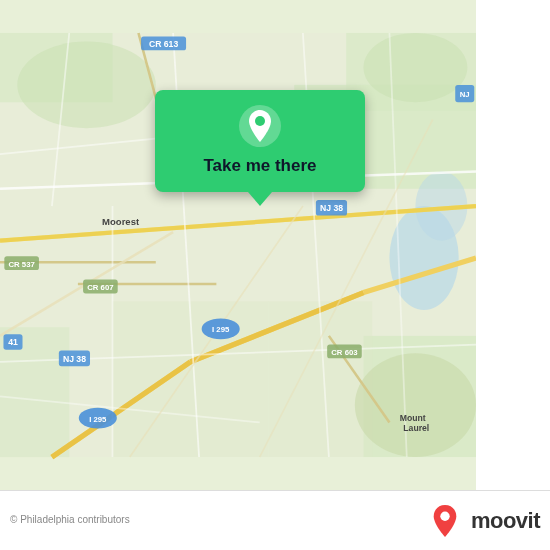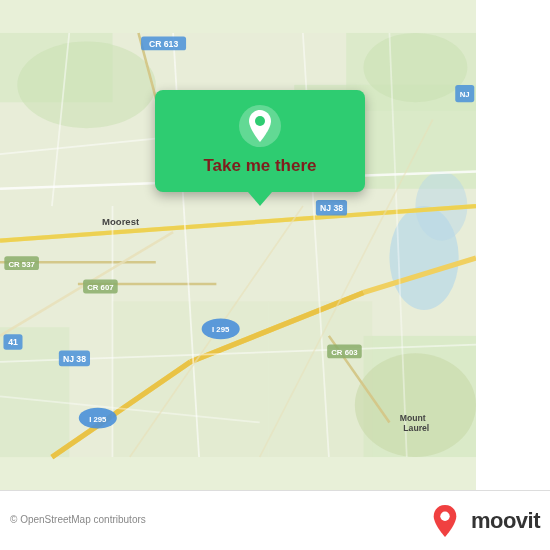--- a/index.html
+++ b/index.html
@@ -41,21 +41,21 @@
       border-top: 14px solid #2ecc71;
     }
 
     .pin-icon {
       width: 44px;
       height: 44px;
       margin-bottom: 8px;
     }
 
     .take-me-there-btn {
-      color: #7f1d1d;
+      color: #0f172a;
       font-size: 17px;
       font-weight: bold;
       background: none;
       border: none;
       cursor: pointer;
       text-align: center;
       line-height: 1.2;
     }
 
     
@@ -208,21 +208,21 @@
       <circle cx="22" cy="22" r="21" fill="rgba(255,255,255,0.25)"></circle>
       <path d="M22 6 C16 6 11 11 11 17 C11 25 22 38 22 38 C22 38 33 25 33 17 C33 11 28 6 22 6 Z" fill="white"></path>
       <circle cx="22" cy="17" r="5" fill="#2ecc71"></circle>
     </svg>
     <button class="take-me-there-btn">Take me there</button>
   </div>
 </div>
 
 <div id="bottom-bar">
   <div class="bottom-logo-area">
-    <span class="attribution-text">© OpenStreetMap contributors</span>
+    <span class="attribution-text">© Philadelphia contributors</span>
   </div>
   <div class="moovit-logo">
     <svg class="moovit-pin" viewBox="0 0 28 34" xmlns="http://www.w3.org/2000/svg">
       <path d="M14 0 C7 0 2 5 2 12 C2 21 14 34 14 34 C14 34 26 21 26 12 C26 5 21 0 14 0 Z" fill="#f04040"></path>
       <circle cx="14" cy="12" r="5" fill="white"></circle>
     </svg>
     <span class="moovit-text">moovit</span>
   </div>
 </div>
 

